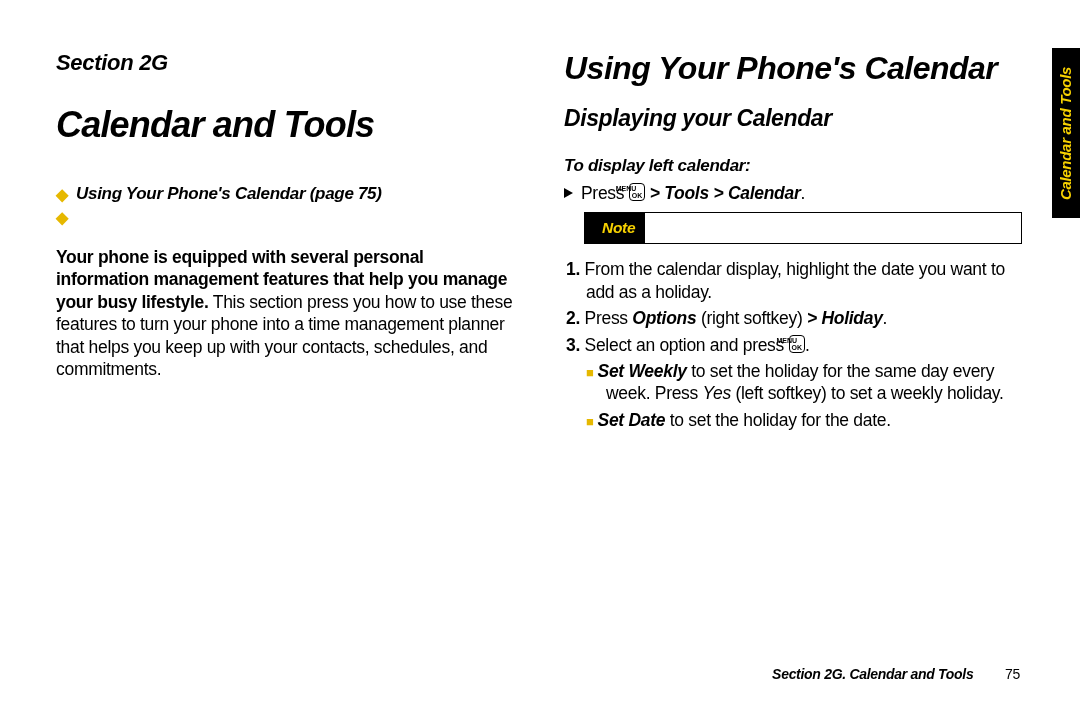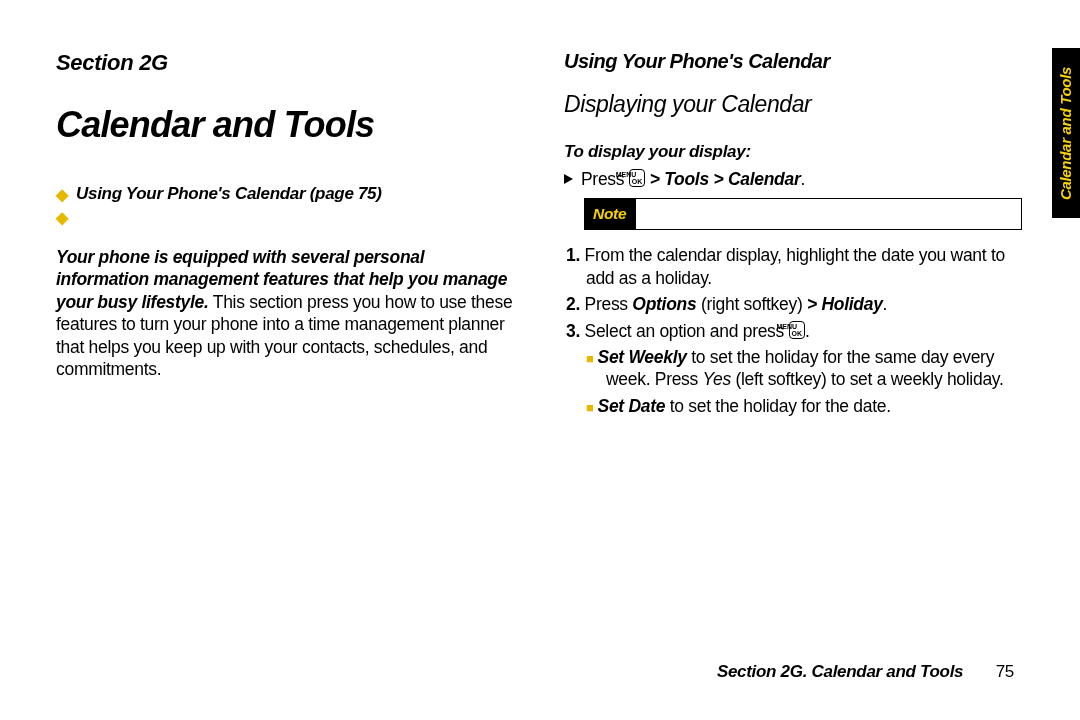--- a/index.html
+++ b/index.html
@@ -34,27 +34,27 @@
   h1 {
     font-style: italic;
     font-weight: 900;
     font-size: 36px;
     margin: 0 0 38px 0;
     letter-spacing: -0.8px;
   }
   h2 {
     font-style: italic;
     font-weight: bold;
-    font-size: 20px;
+    font-size: 32px;
     margin: 0 0 18px 0;
     letter-spacing: -0.5px;
   }
   h3 {
     font-style: italic;
-    font-weight: normal;
+    font-weight: bold;
     font-size: 23px;
     margin: 0 0 24px 0;
     letter-spacing: -0.4px;
   }
   .toc {
     margin-bottom: 20px;
   }
   .toc-item {
     display: flex;
     align-items: baseline;
@@ -69,21 +69,20 @@
     font-style: normal;
     font-size: 16px;
     position: relative;
     top: 1px;
   }
   .intro {
     font-size: 17.5px;
     line-height: 1.28;
   }
   .intro .lead {
-    font-style: italic;
     font-weight: bold;
   }
   .subhead {
     font-style: italic;
     font-weight: bold;
     font-size: 17px;
     margin: 12px 0 6px 0;
   }
   .body-line {
     font-size: 17.5px;
@@ -124,21 +123,21 @@
     display: flex;
     border: 1px solid #000;
     margin: 8px 0 14px 20px;
     font-size: 15.5px;
   }
   .note-label {
     background: #000;
     color: #f7d100;
     font-style: italic;
     font-weight: bold;
-    padding: 6px 10px 6px 8px;
+    padding: 6px 10px 6px 17px;
     white-space: nowrap;
   }
   .note-text {
     padding: 6px 8px 6px 10px;
     font-style: italic;
     line-height: 1.22;
     flex: 1;
   }
   .num { font-weight: bold; }
   .tab {
@@ -156,24 +155,24 @@
     align-items: center;
     justify-content: center;
   }
   .tab-inner {
     transform: rotate(-90deg);
     white-space: nowrap;
   }
   .footer {
     position: absolute;
     bottom: 38px;
-    right: 66px;
-    font-style: italic;
-    font-weight: bold;
-    font-size: 17px;
+    right: 60px;
+    font-style: italic;
+    font-weight: bold;
+    font-size: 14px;
     text-align: right;
   }
   .footer .pnum {
     font-style: normal;
     font-weight: normal;
     margin-left: 28px;
   }
   b { font-weight: bold; }
   i { font-style: italic; }
 </style>
@@ -198,21 +197,21 @@
 
     <div class="intro">
       <span class="lead">Your phone is equipped with several personal information management features that help you manage your busy lifestyle.</span><span> This section press you how to use these features to turn your phone into a time management planner that helps you keep up with your contacts, schedules, and commitments.</span>
     </div>
   </div>
 
   <div class="col" style="padding-right:18px;">
     <h2>Using Your Phone's Calendar</h2>
     <h3>Displaying your Calendar</h3>
 
-    <div class="subhead">To display your display:</div>
+    <div class="subhead">To display left calendar:</div>
 
     <div class="body-line indent1">
       <span class="arrow"></span><span>Press </span><span class="key"><span>MENU</span><br><span>OK</span></span><b><i><span> &gt; Tools &gt; Calendar</span></i></b>.
     </div>
 
     <div class="note-box">
       <div class="note-label">Note</div>
     </div>
 
 

